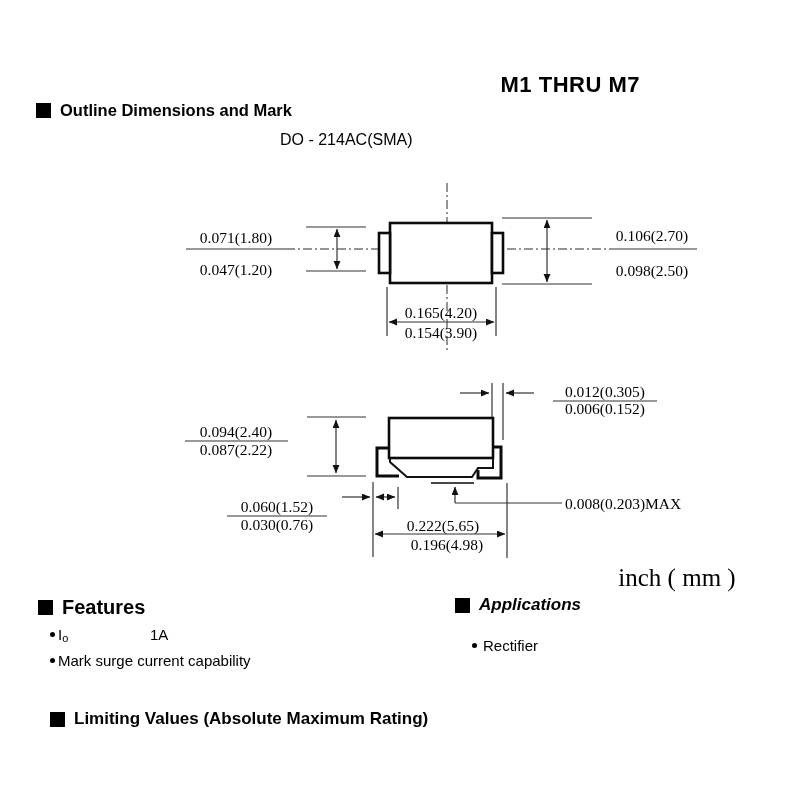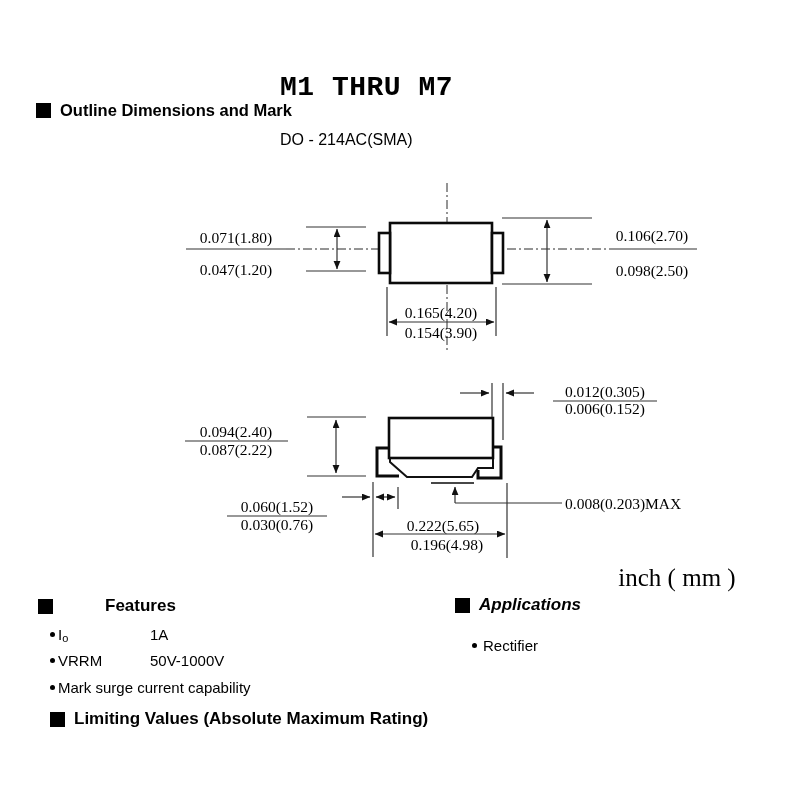--- a/index.html
+++ b/index.html
@@ -1,24 +1,24 @@
 <!DOCTYPE html>
 <html><head>
 <meta charset="utf-8">
 <style>
   html,body{margin:0;padding:0;background:#fff;}
   .page{position:relative;width:800px;height:800px;background:#fff;overflow:hidden;
         font-family:"Liberation Sans",sans-serif;color:#000;}
   .abs{position:absolute;}
-  .title{left:280px;top:72px;width:360px;text-align:left;font-size:28px;font-weight:bold;letter-spacing:.5px;font-family:Liberation Mono, monospace;}
+  .title{left:280px;top:72px;width:360px;text-align:right;font-size:22px;font-weight:bold;letter-spacing:.5px;}
   .pkg{left:280px;top:131px;width:360px;text-align:left;font-size:16px;}
   .sec-head{display:flex;align-items:center;font-weight:bold;}
   .sq{width:15px;height:15px;background:#000;flex:0 0 auto;margin-right:9px;}
   .outline-head{left:36px;top:101px;font-size:16.5px;}
-  .features-head{left:38px;top:596px;font-size:17px;gap:43px;}
+  .features-head{left:38px;top:596px;font-size:20px;}
   .apps-head{left:455px;top:595px;font-size:17px;font-style:italic;}
   .limiting-head{left:38px;top:709px;font-size:17px;padding-left:12px;}
   .feat-rows{left:50px;top:621px;width:340px;font-size:15px;}
   .feat-row{display:flex;align-items:center;height:26.5px;}
   .feat-term{display:flex;align-items:center;min-width:100px;}
   .dot{width:5px;height:5px;border-radius:50%;background:#000;flex:0 0 auto;margin-right:3px;}
   .sub{font-size:11px;position:relative;top:4px;}
   .app-item{left:472px;top:637px;display:flex;align-items:center;font-size:15px;}
   .app-item .dot{margin-right:6px;}
   svg{position:absolute;left:0;top:0;}
@@ -133,28 +133,20 @@
       <span class="feat-term">
         <span class="dot"></span>
         <span>I</span>
         <span class="sub">o</span>
       </span>
       <span>1A</span>
     </div>
     <div class="feat-row">
       <span class="feat-term">
         <span class="dot"></span>
-        <span>VRRM</span>
-        <span class="sub"></span>
-      </span>
-      <span>50V-1000V</span>
-    </div>
-    <div class="feat-row">
-      <span class="feat-term">
-        <span class="dot"></span>
         <span>Mark surge current capability</span>
       </span>
       <span></span>
     </div>
   </div>
 
   <div class="abs sec-head apps-head">
     <span class="sq"></span>
     <span>Applications</span>
   </div>

